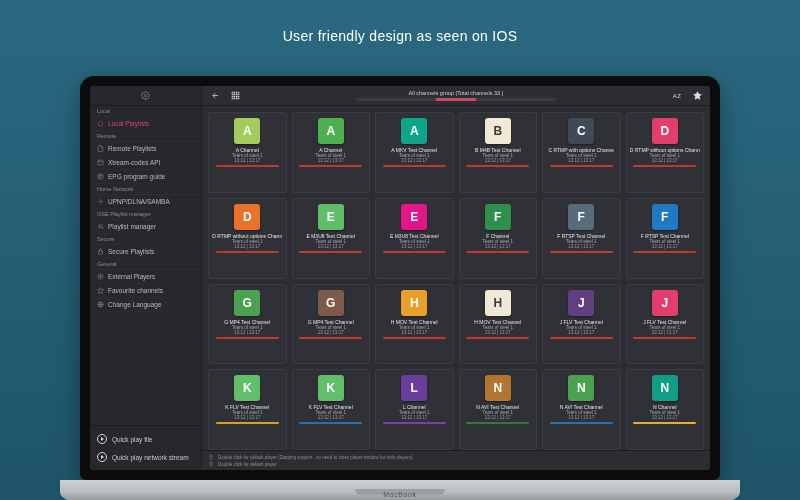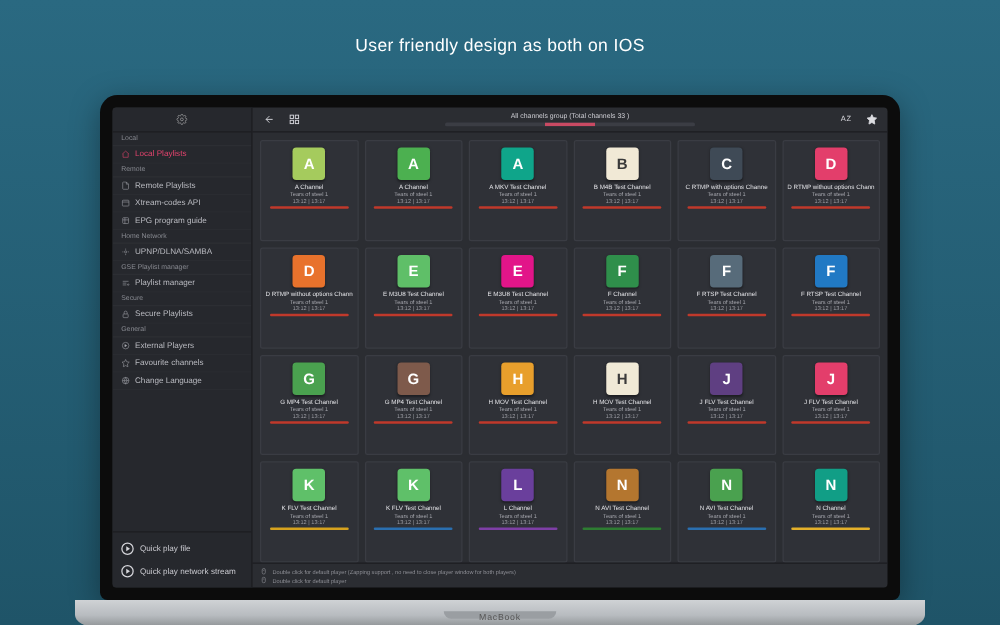--- a/index.html
+++ b/index.html
@@ -227,21 +227,21 @@
   }
   .foot-row {
     display:flex; align-items:center; gap:4px;
     font-size: 4.5px; color:#8c8d94;
   }
   .foot-row svg { width:6px; height:6px; stroke:#8c8d94; fill:none; stroke-width:2; }
 </style>
 </head>
 <body>
 
-<div class="tagline">User friendly design as both on IOS</div>
+<div class="tagline">User friendly design as seen on IOS</div>
 
 <div class="laptop">
   <div class="screen-bezel">
     <div class="app">
 
       <aside class="sidebar">
         <div class="sidebar-top">
           <svg class="gear" viewBox="0 0 24 24">
               <circle cx="12" cy="12" r="3"></circle>
               <path d="M19.4 15a1.7 1.7 0 0 0 .34 1.87l.06.06a2 2 0 1 1-2.83 2.83l-.06-.06a1.7 1.7 0 0 0-1.87-.34 1.7 1.7 0 0 0-1 1.56V21a2 2 0 1 1-4 0v-.09a1.7 1.7 0 0 0-1.11-1.56 1.7 1.7 0 0 0-1.87.34l-.06.06a2 2 0 1 1-2.83-2.83l.06-.06a1.7 1.7 0 0 0 .34-1.87 1.7 1.7 0 0 0-1.56-1H3a2 2 0 1 1 0-4h.09a1.7 1.7 0 0 0 1.56-1.11 1.7 1.7 0 0 0-.34-1.87l-.06-.06a2 2 0 1 1 2.83-2.83l.06.06a1.7 1.7 0 0 0 1.87.34H9a1.7 1.7 0 0 0 1-1.56V3a2 2 0 1 1 4 0v.09a1.7 1.7 0 0 0 1 1.56 1.7 1.7 0 0 0 1.87-.34l.06-.06a2 2 0 1 1 2.83 2.83l-.06.06a1.7 1.7 0 0 0-.34 1.87V9a1.7 1.7 0 0 0 1.56 1H21a2 2 0 1 1 0 4h-.09a1.7 1.7 0 0 0-1.56 1z"></path>

